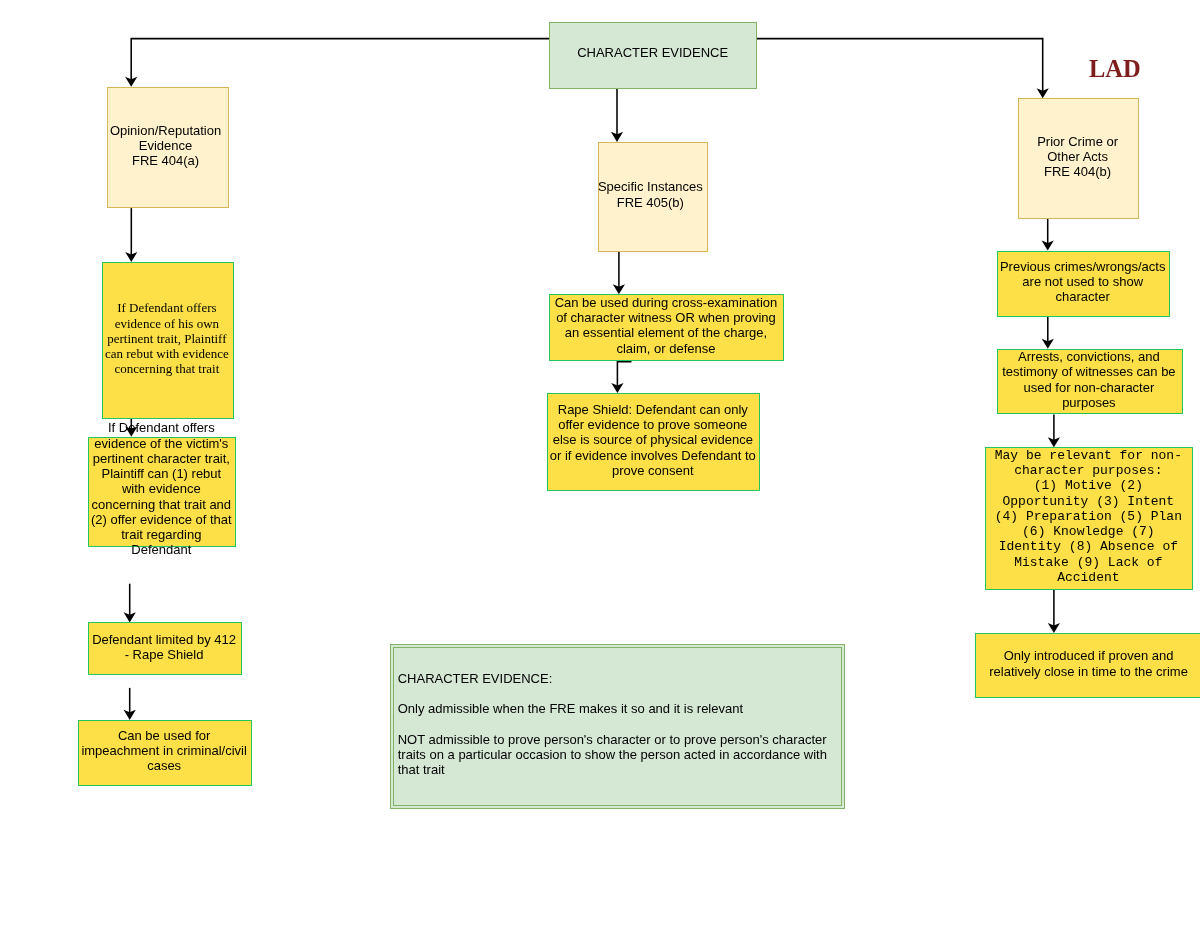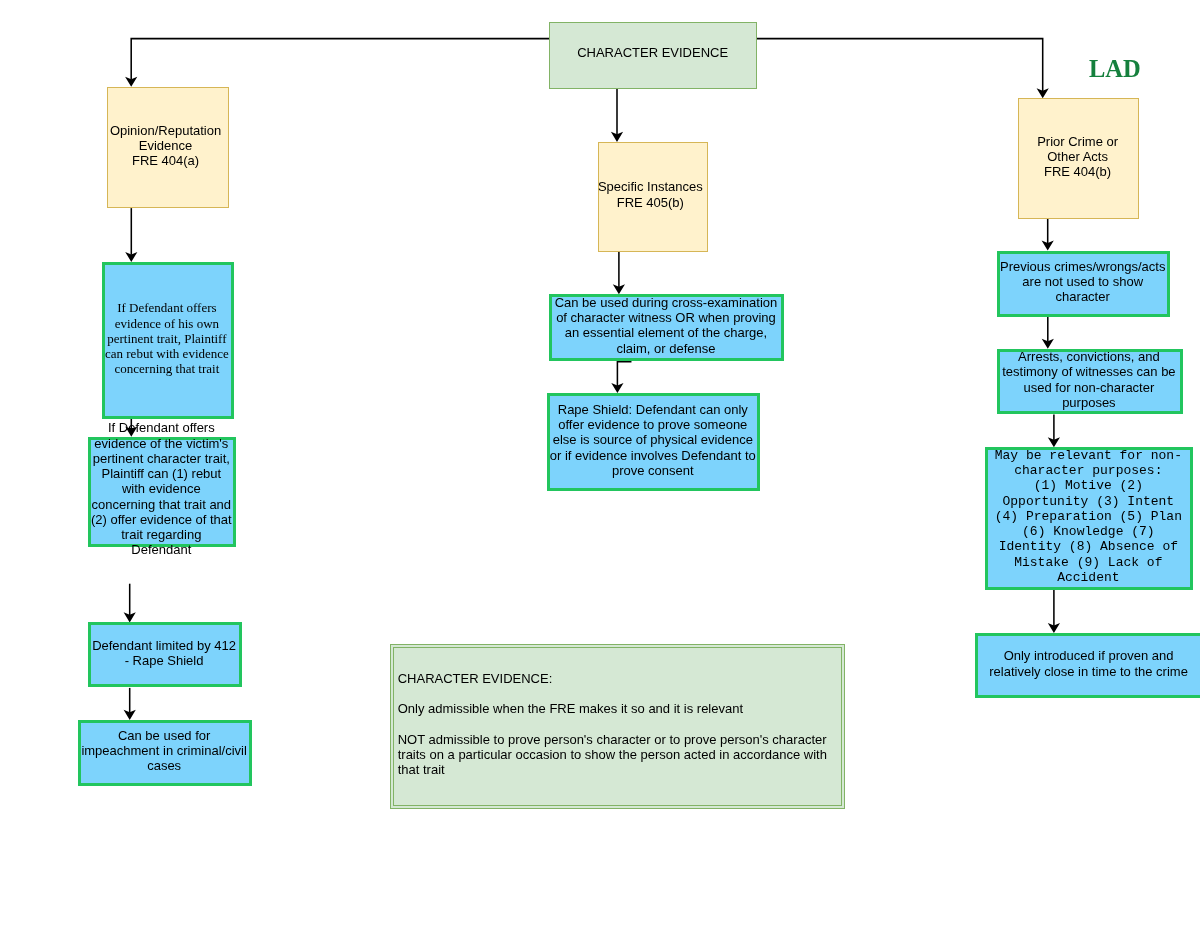--- a/index.html
+++ b/index.html
@@ -7,33 +7,33 @@
   body{width:1200px;height:929px;overflow:hidden;
        font-family:"Liberation Sans",sans-serif;color:#000000;}
   #canvas{position:relative;width:1200px;height:929px;background:#ffffff;}
 
   .node{position:absolute;box-sizing:border-box;display:flex;
         align-items:center;justify-content:center;margin-left:36px;}
   .node > .txt{text-align:center;white-space:pre-line;
                font-size:13px;line-height:15.25px;
                position:relative;top:-2px;}
   .yellow{background:#FFF2CC;border:1px solid #D6B656;}
-  .blue{background:#7dd3fc;border:3px solid #22c55e;}
+  .blue{background:#fde047;border:1px solid #22c55e;}
   .green{background:#D5E8D4;border:1px solid #82B366;}
 
   #summary-box{position:absolute;box-sizing:border-box;
                background:#D5E8D4;border:4px double #82B366;
                display:flex;align-items:center;justify-content:center;}
   #summary-box .txt{text-align:left;font-size:13px;line-height:15.25px;
                     position:relative;top:-2.2px;}
   #summary-box .txt div{min-height:15.25px;}
 
   svg#edges{position:absolute;left:0;top:0;width:1200px;height:929px;}
   .lad{position:absolute;font-family:"Liberation Serif",serif;font-weight:bold;
-       font-size:24.5px;line-height:26px;color:#15803d;white-space:nowrap;}
+       font-size:24.5px;line-height:26px;color:#7f1d1d;white-space:nowrap;}
 </style>
 </head>
 <body>
 
 <div id="canvas">
   <svg id="edges" viewBox="0 0 1200 929" width="1200" height="929">
       <g>
         <polyline points="617,88.6 617,38.6 131.2,38.6 131.2,79.6" fill="none" stroke="#000000" stroke-width="1.55" stroke-linejoin="miter" stroke-linecap="butt"></polyline>
         <polygon points="131.20,86.80 125.10,76.70 131.20,79.20 137.30,76.70" fill="#000000"></polygon>
       </g>
@@ -94,21 +94,21 @@
         <div class="txt" style="width: 118px; left: -2.4px;">Opinion/Reputation
 Evidence
 FRE 404(a)</div>
       </div>
       <div class="node blue" style="left: 65.8px; top: 262px; width: 132px; height: 157px; font-family: Liberation Serif, serif;">
         <div class="txt" style="width: 130px; left: -0.9px;">If Defendant offers evidence of his own pertinent trait, Plaintiff can rebut with evidence concerning that trait</div>
       </div>
       <div class="node blue" style="left: 52.2px; top: 436.7px; width: 147.7px; height: 110px;">
         <div class="txt" style="width: 142px; top: -2.8px; left: -0.7px;">If Defendant offers evidence of the victim's pertinent character trait, Plaintiff can (1) rebut with evidence concerning that trait and (2) offer evidence of that trait regarding Defendant</div>
       </div>
-      <div class="node blue" style="left: 52.4px; top: 622.4px; width: 153.3px; height: 65px;">
+      <div class="node blue" style="left: 52.4px; top: 622.4px; width: 153.3px; height: 53px;">
         <div class="txt" style="width: 150px; left: -1px;">Defendant limited by 412 - Rape Shield</div>
       </div>
       <div class="node blue" style="left: 41.7px; top: 719.9px; width: 174.1px; height: 65.7px;">
         <div class="txt" style="width: 170px; left: -0.6px;">Can be used for impeachment in criminal/civil cases</div>
       </div>
       <div class="node yellow" style="left: 562.3px; top: 141.9px; width: 109.8px; height: 109.7px;">
         <div class="txt" style="width: 108px; left: -2.9px;">Specific Instances
 FRE 405(b)</div>
       </div>
       <div class="node blue" style="left: 513.3px; top: 294.3px; width: 234.5px; height: 66.3px;">

